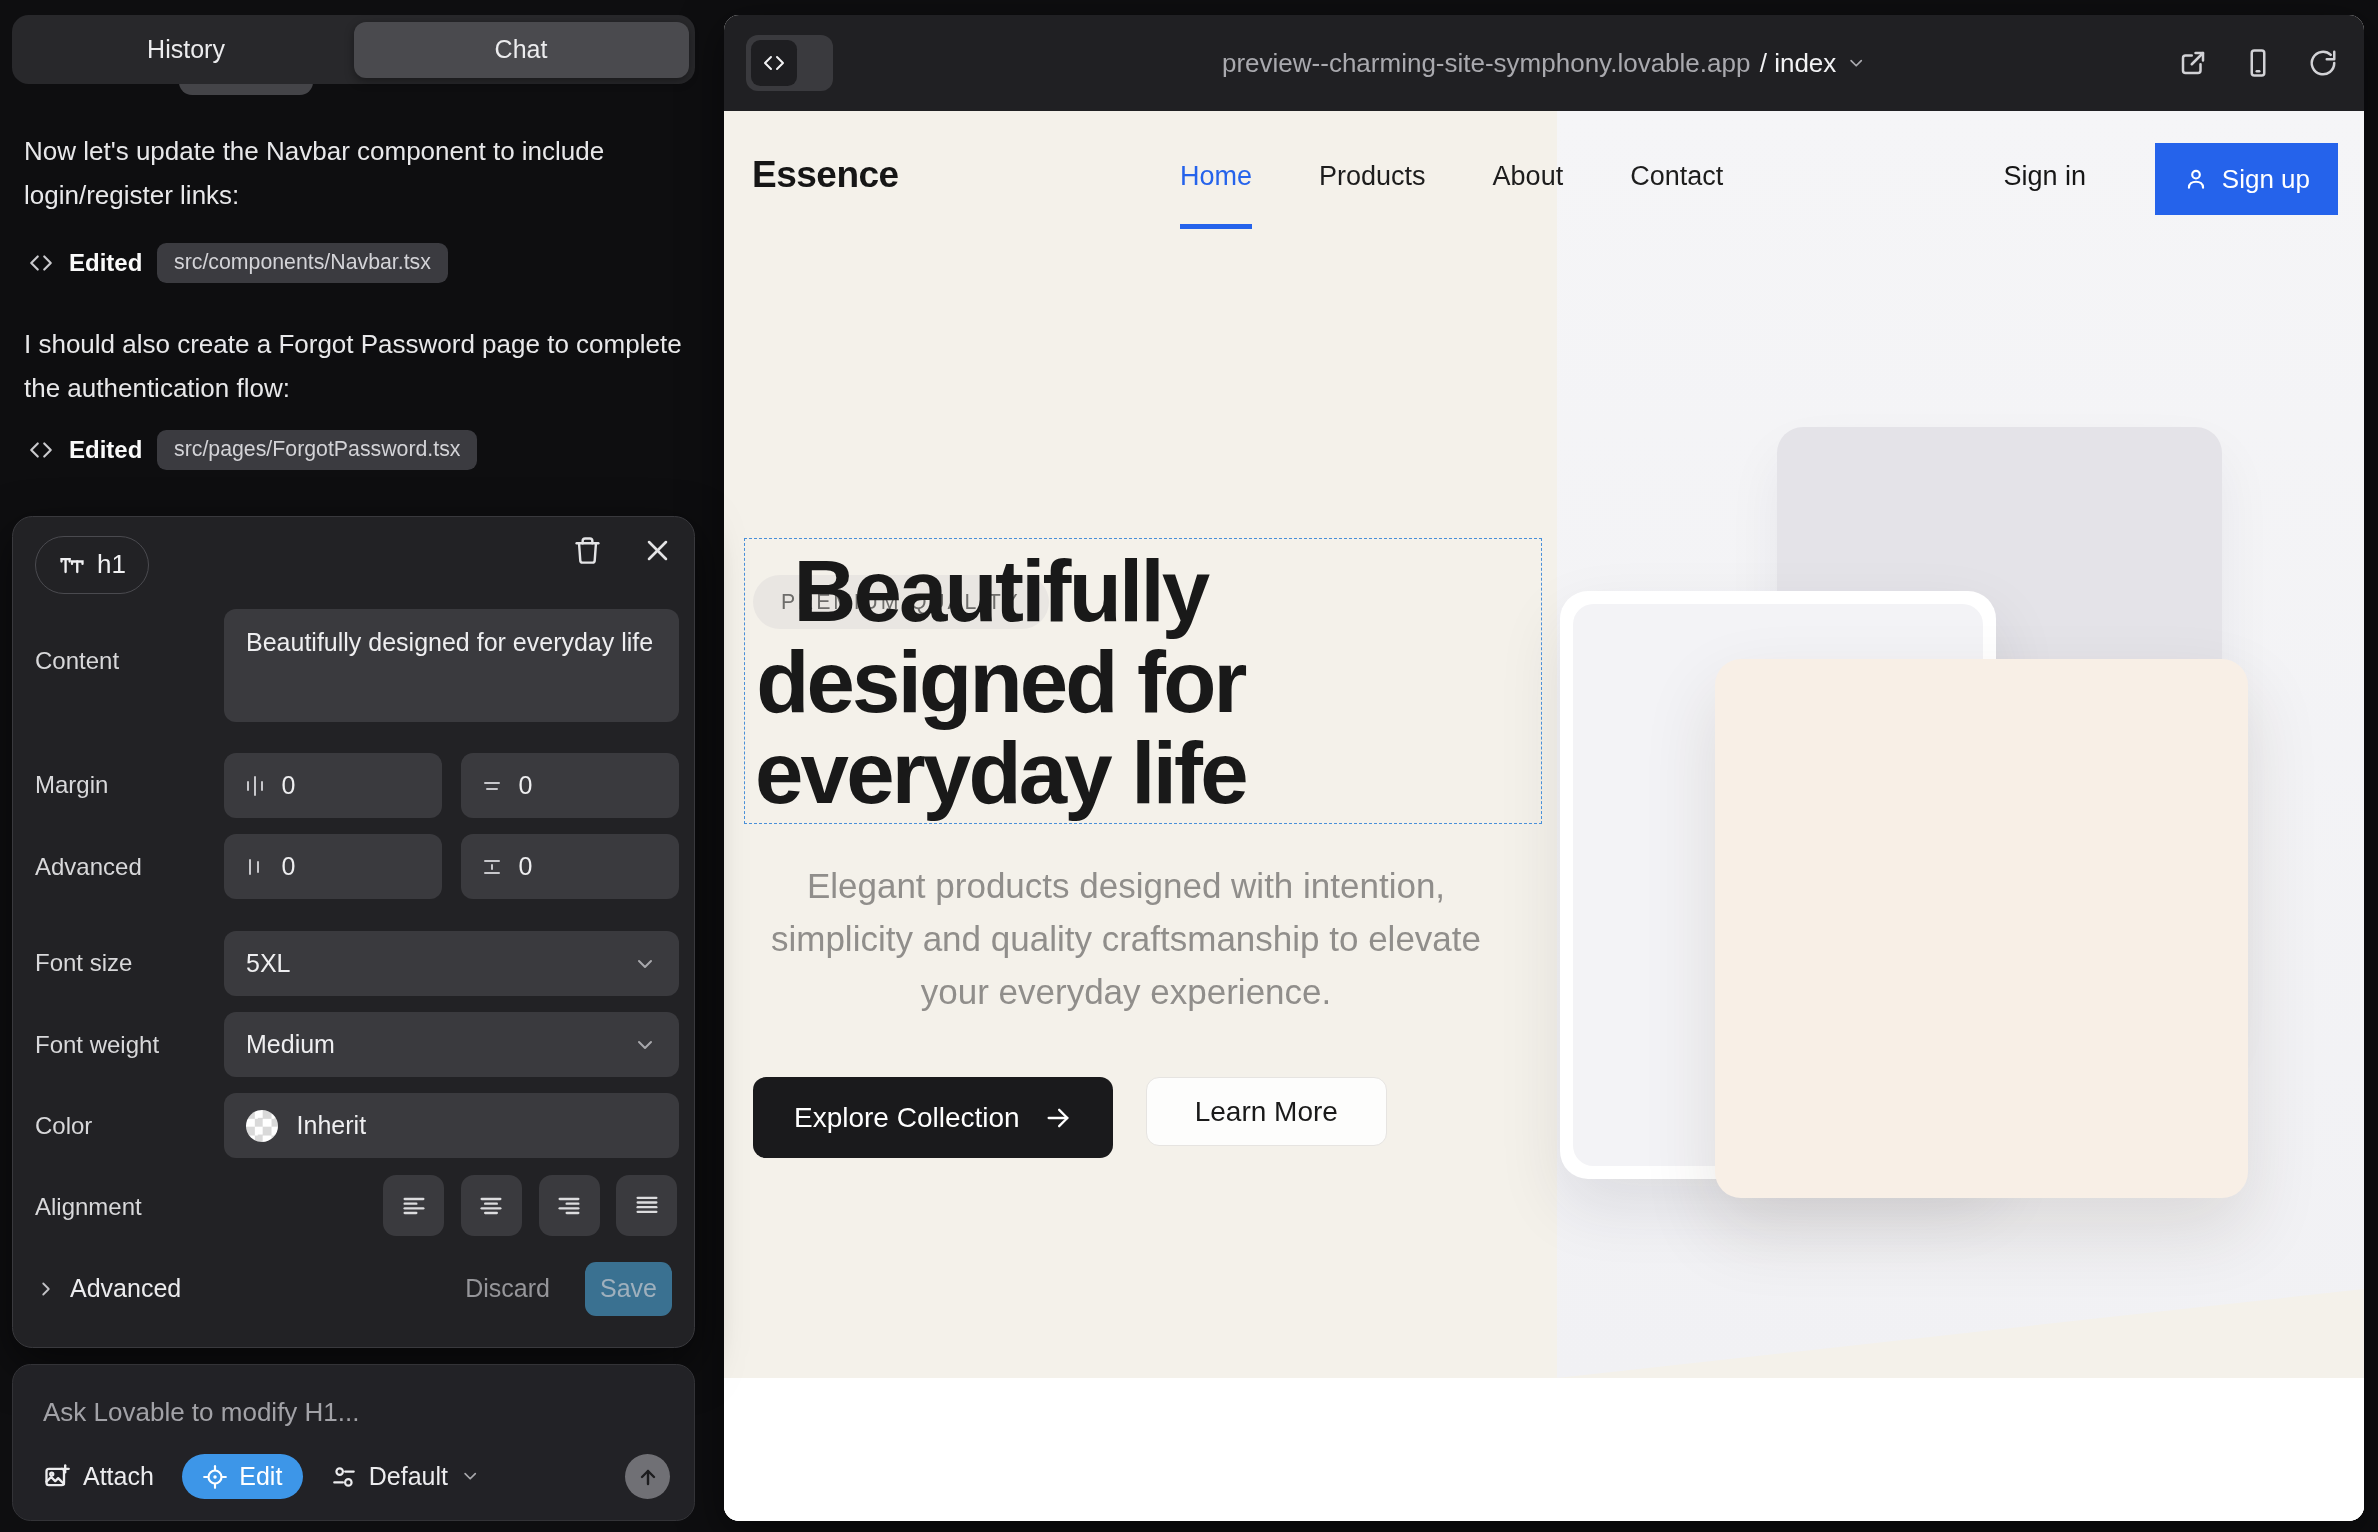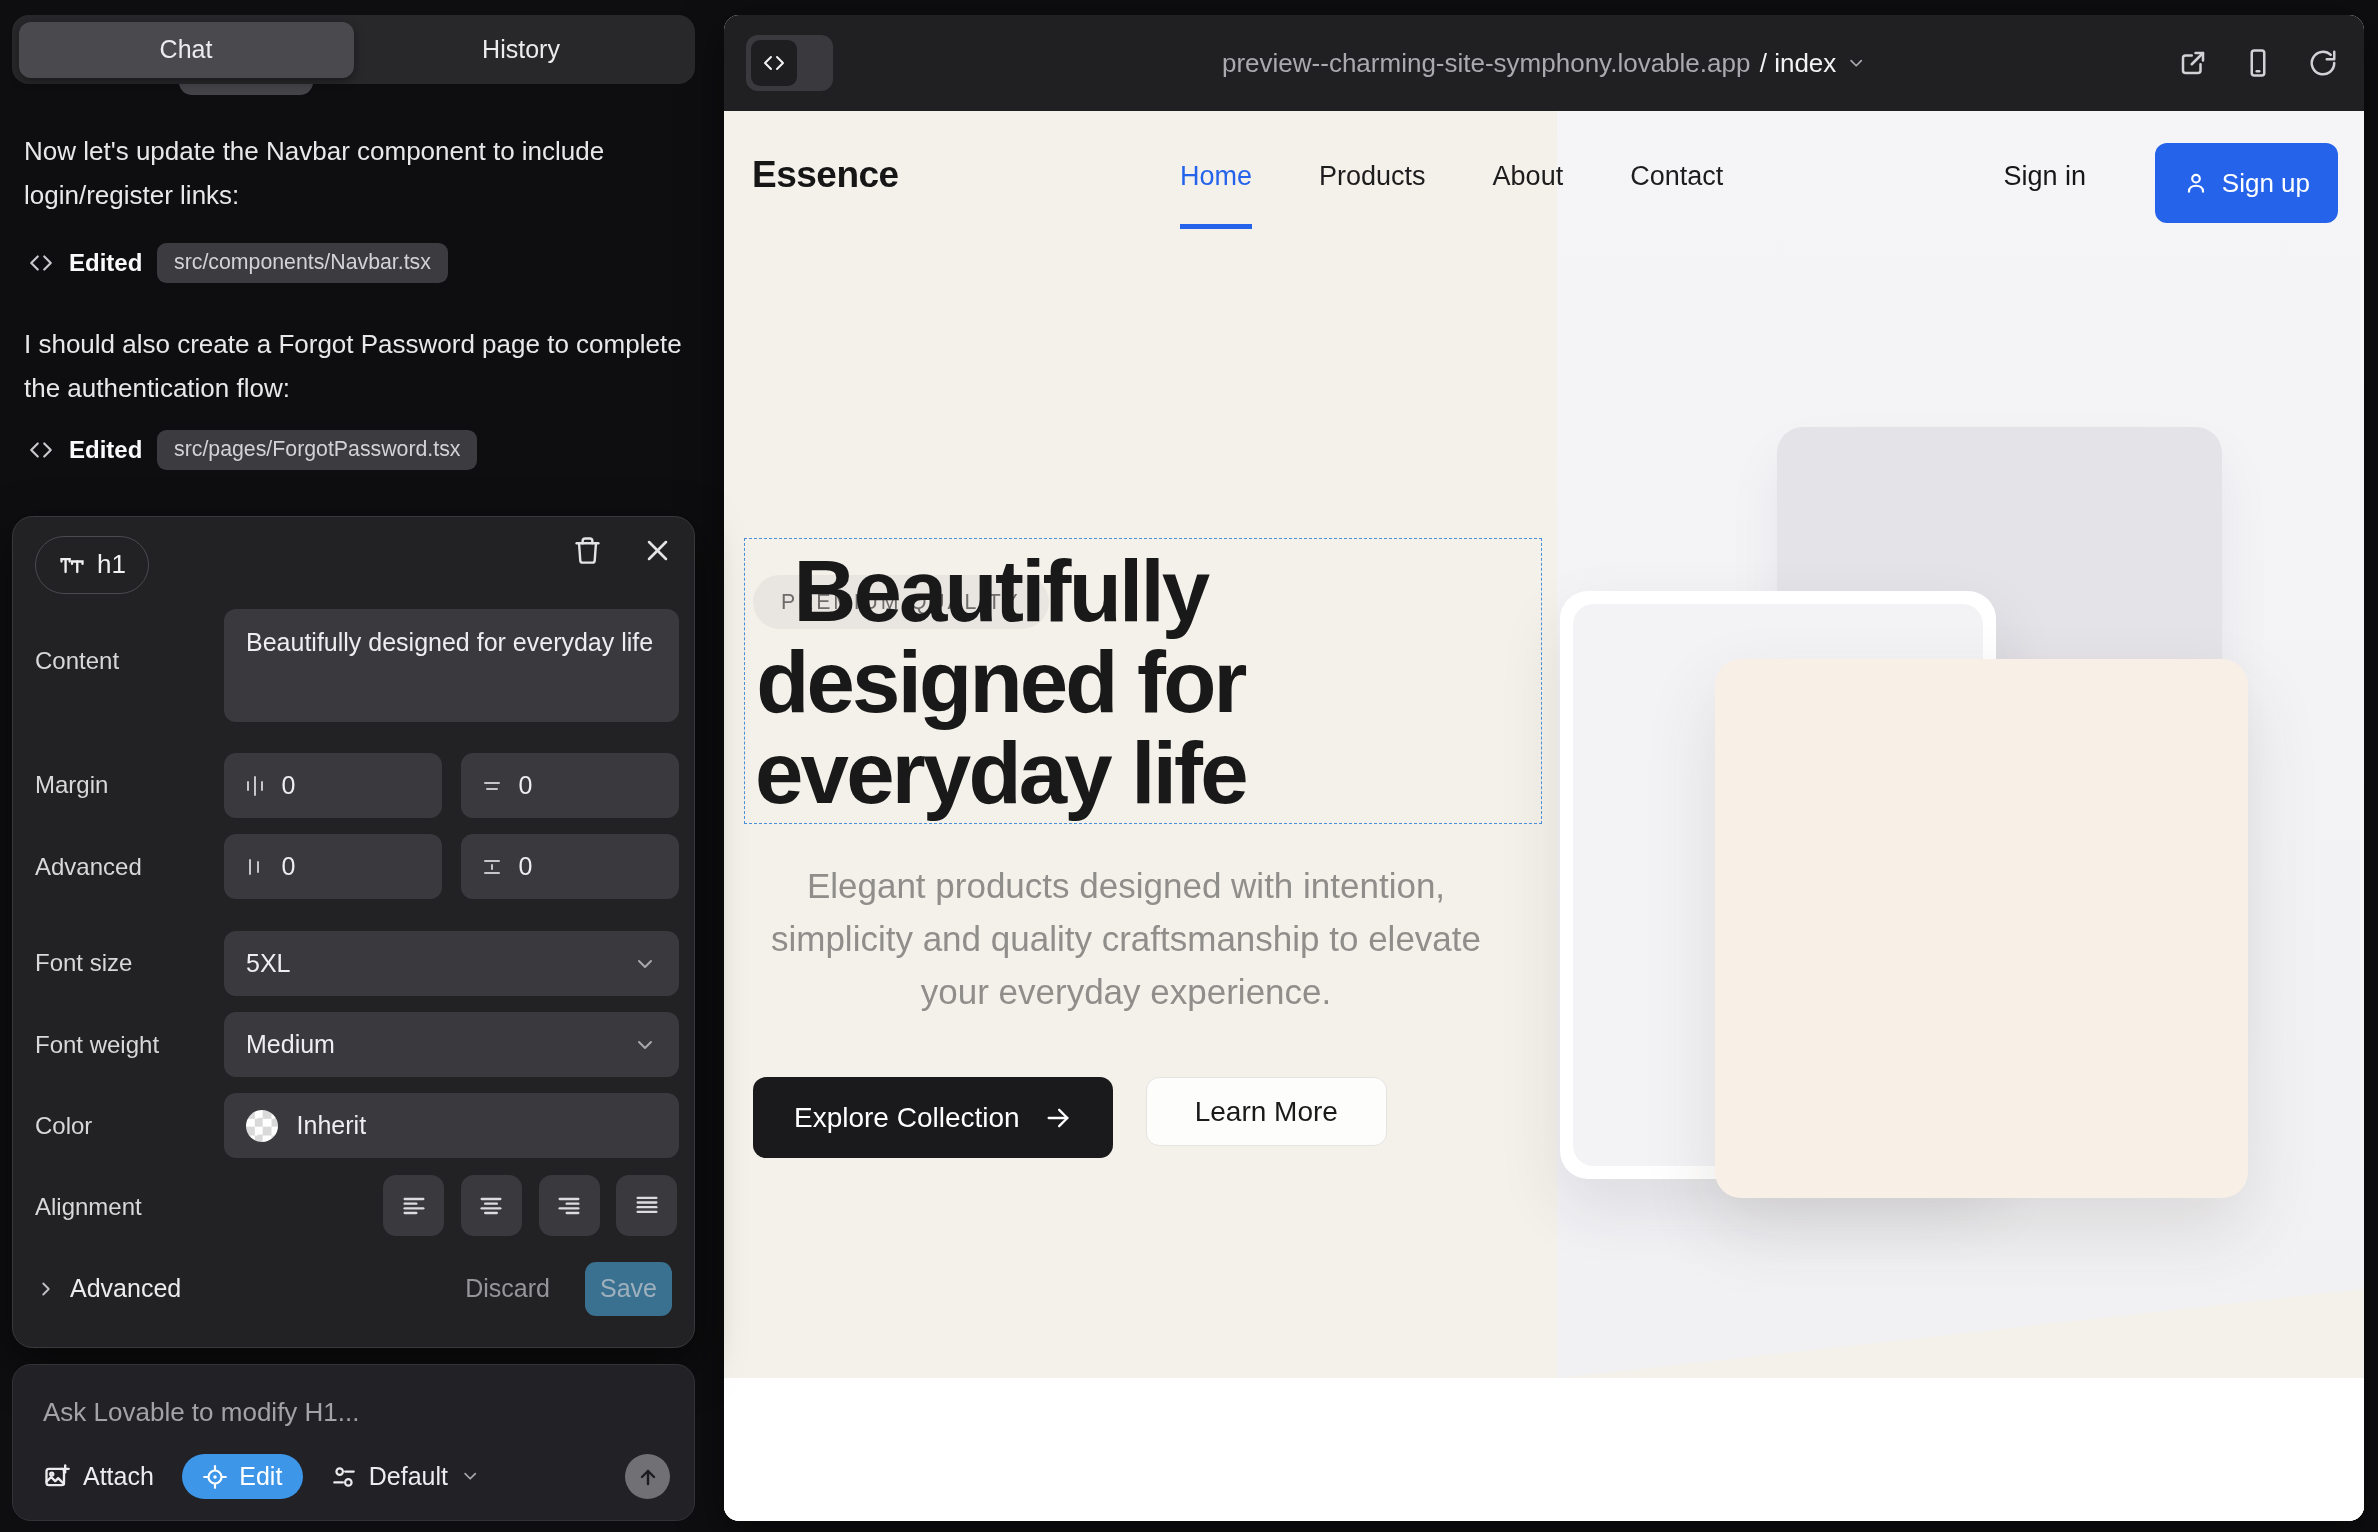--- a/index.html
+++ b/index.html
@@ -139,22 +139,22 @@
     background:#f4f1ea; clip-path:polygon(0 100%, 100% 0, 100% 100%); }
 
   .nav { position:absolute; left:0; right:0; top:0; height:130px; }
   .brand { position:absolute; left:28px; top:43px; font-size:37px; font-weight:bold; color:#161616; letter-spacing:-0.5px; }
   .nav-links { position:absolute; left:456px; top:50px; display:flex; gap:67px; font-size:27px; }
   .nav-link { color:#1d1d1d; cursor:pointer; }
   .nav-link.active { color:#2563eb; position:relative; }
   .nav-link.active::after { content:""; position:absolute; left:0; right:0; bottom:-37px; height:4.6px; background:#2563eb; }
   .signin { position:absolute; right:278px; top:50px; font-size:27px; color:#161616; cursor:pointer; }
   .signup {
-    position:absolute; right:26px; top:32px; height:80px; padding:0 28px;
-    background:#2563eb; color:#fff; border-radius:12px; font-size:26px;
+    position:absolute; right:26px; top:32px; height:72px; padding:0 28px;
+    background:#2563eb; color:#fff; border-radius:0; font-size:26px;
     display:flex; align-items:center; gap:13px; cursor:pointer;
   }
 
   .q-badge {
     position:absolute; left:29px; top:464px; height:54px; padding:0 28px;
     background:#e9e6e2; border-radius:927px; display:flex; align-items:center;
     font-size:21.3px; letter-spacing:2.8px; color:#6e6d6b;
   }
   .selection {
     position:absolute; left:19.5px; top:427px; width:798px; height:286px;
@@ -191,22 +191,22 @@
 <body>
 
 <div class="stage">
 
   <div class="peek-pill">
       <i></i>
       <i></i>
     </div>
 
   <div class="tabbar">
+    <div class="tab">History</div>
     <div class="tab active">Chat</div>
-    <div class="tab">History</div>
   </div>
 
   <div class="msg msg1">Now let's update the Navbar component to include login/register links:</div>
 
   <div class="edited-row edited1">
     <span class="code-ic">
       <svg width="26" height="26" viewBox="0 0 24 24" fill="none" stroke="currentColor" stroke-width="2" stroke-linecap="round" stroke-linejoin="round">
           <polyline points="9 6 3 12 9 18"></polyline>
           <polyline points="15 6 21 12 15 18"></polyline>
         </svg>

